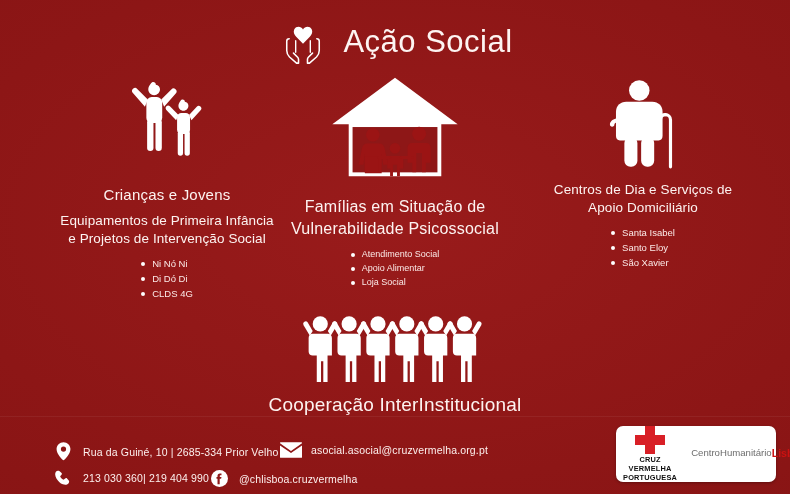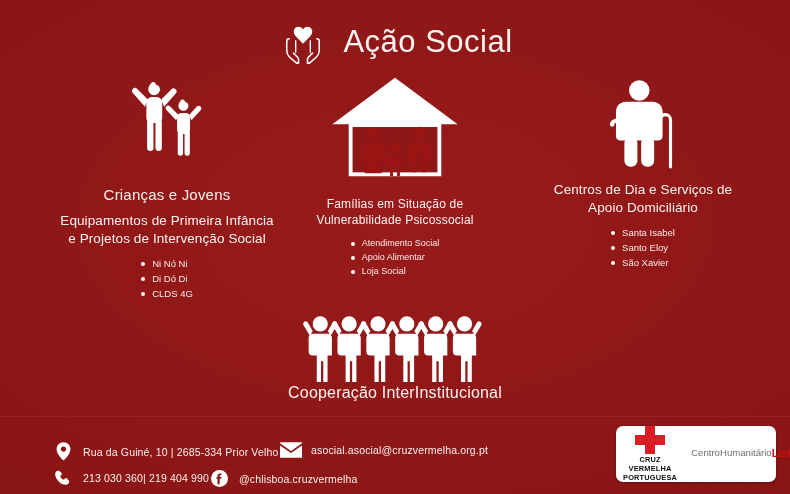--- a/index.html
+++ b/index.html
@@ -55,21 +55,21 @@
     margin-top:14px;
     letter-spacing:.2px;
   }
   .col-sub{
     font-size:13.5px;
     color:#fdf3f1;
     margin-top:9px;
     line-height:1.35;
     letter-spacing:.1px;
   }
-  .col-2 .col-title{ font-size:12px; line-height:1.35; }
+  .col-2 .col-title{ font-size:16px; line-height:1.35; }
   .bullets{
     list-style:none;
     margin-top:9px;
     display:inline-block;
     text-align:left;
   }
   .bullets li{
     font-size:9.5px;
     line-height:1.55;
     color:#fbe9e7;
@@ -87,22 +87,23 @@
   .col-2 .bullets li{ font-size:9px; }
 
   
   .coop{
     position:absolute;
     left:0; right:0;
     top:312px;
     text-align:center;
   }
   .coop-title{
-    font-size:16px;
+    font-size:19px;
     color:#fdf3f1;
+    margin-top:10px;
     letter-spacing:.2px;
   }
 
   
   .footer{
     position:absolute;
     left:0; right:0; bottom:0;
     height:78px;
   }
   .footer-sep{

